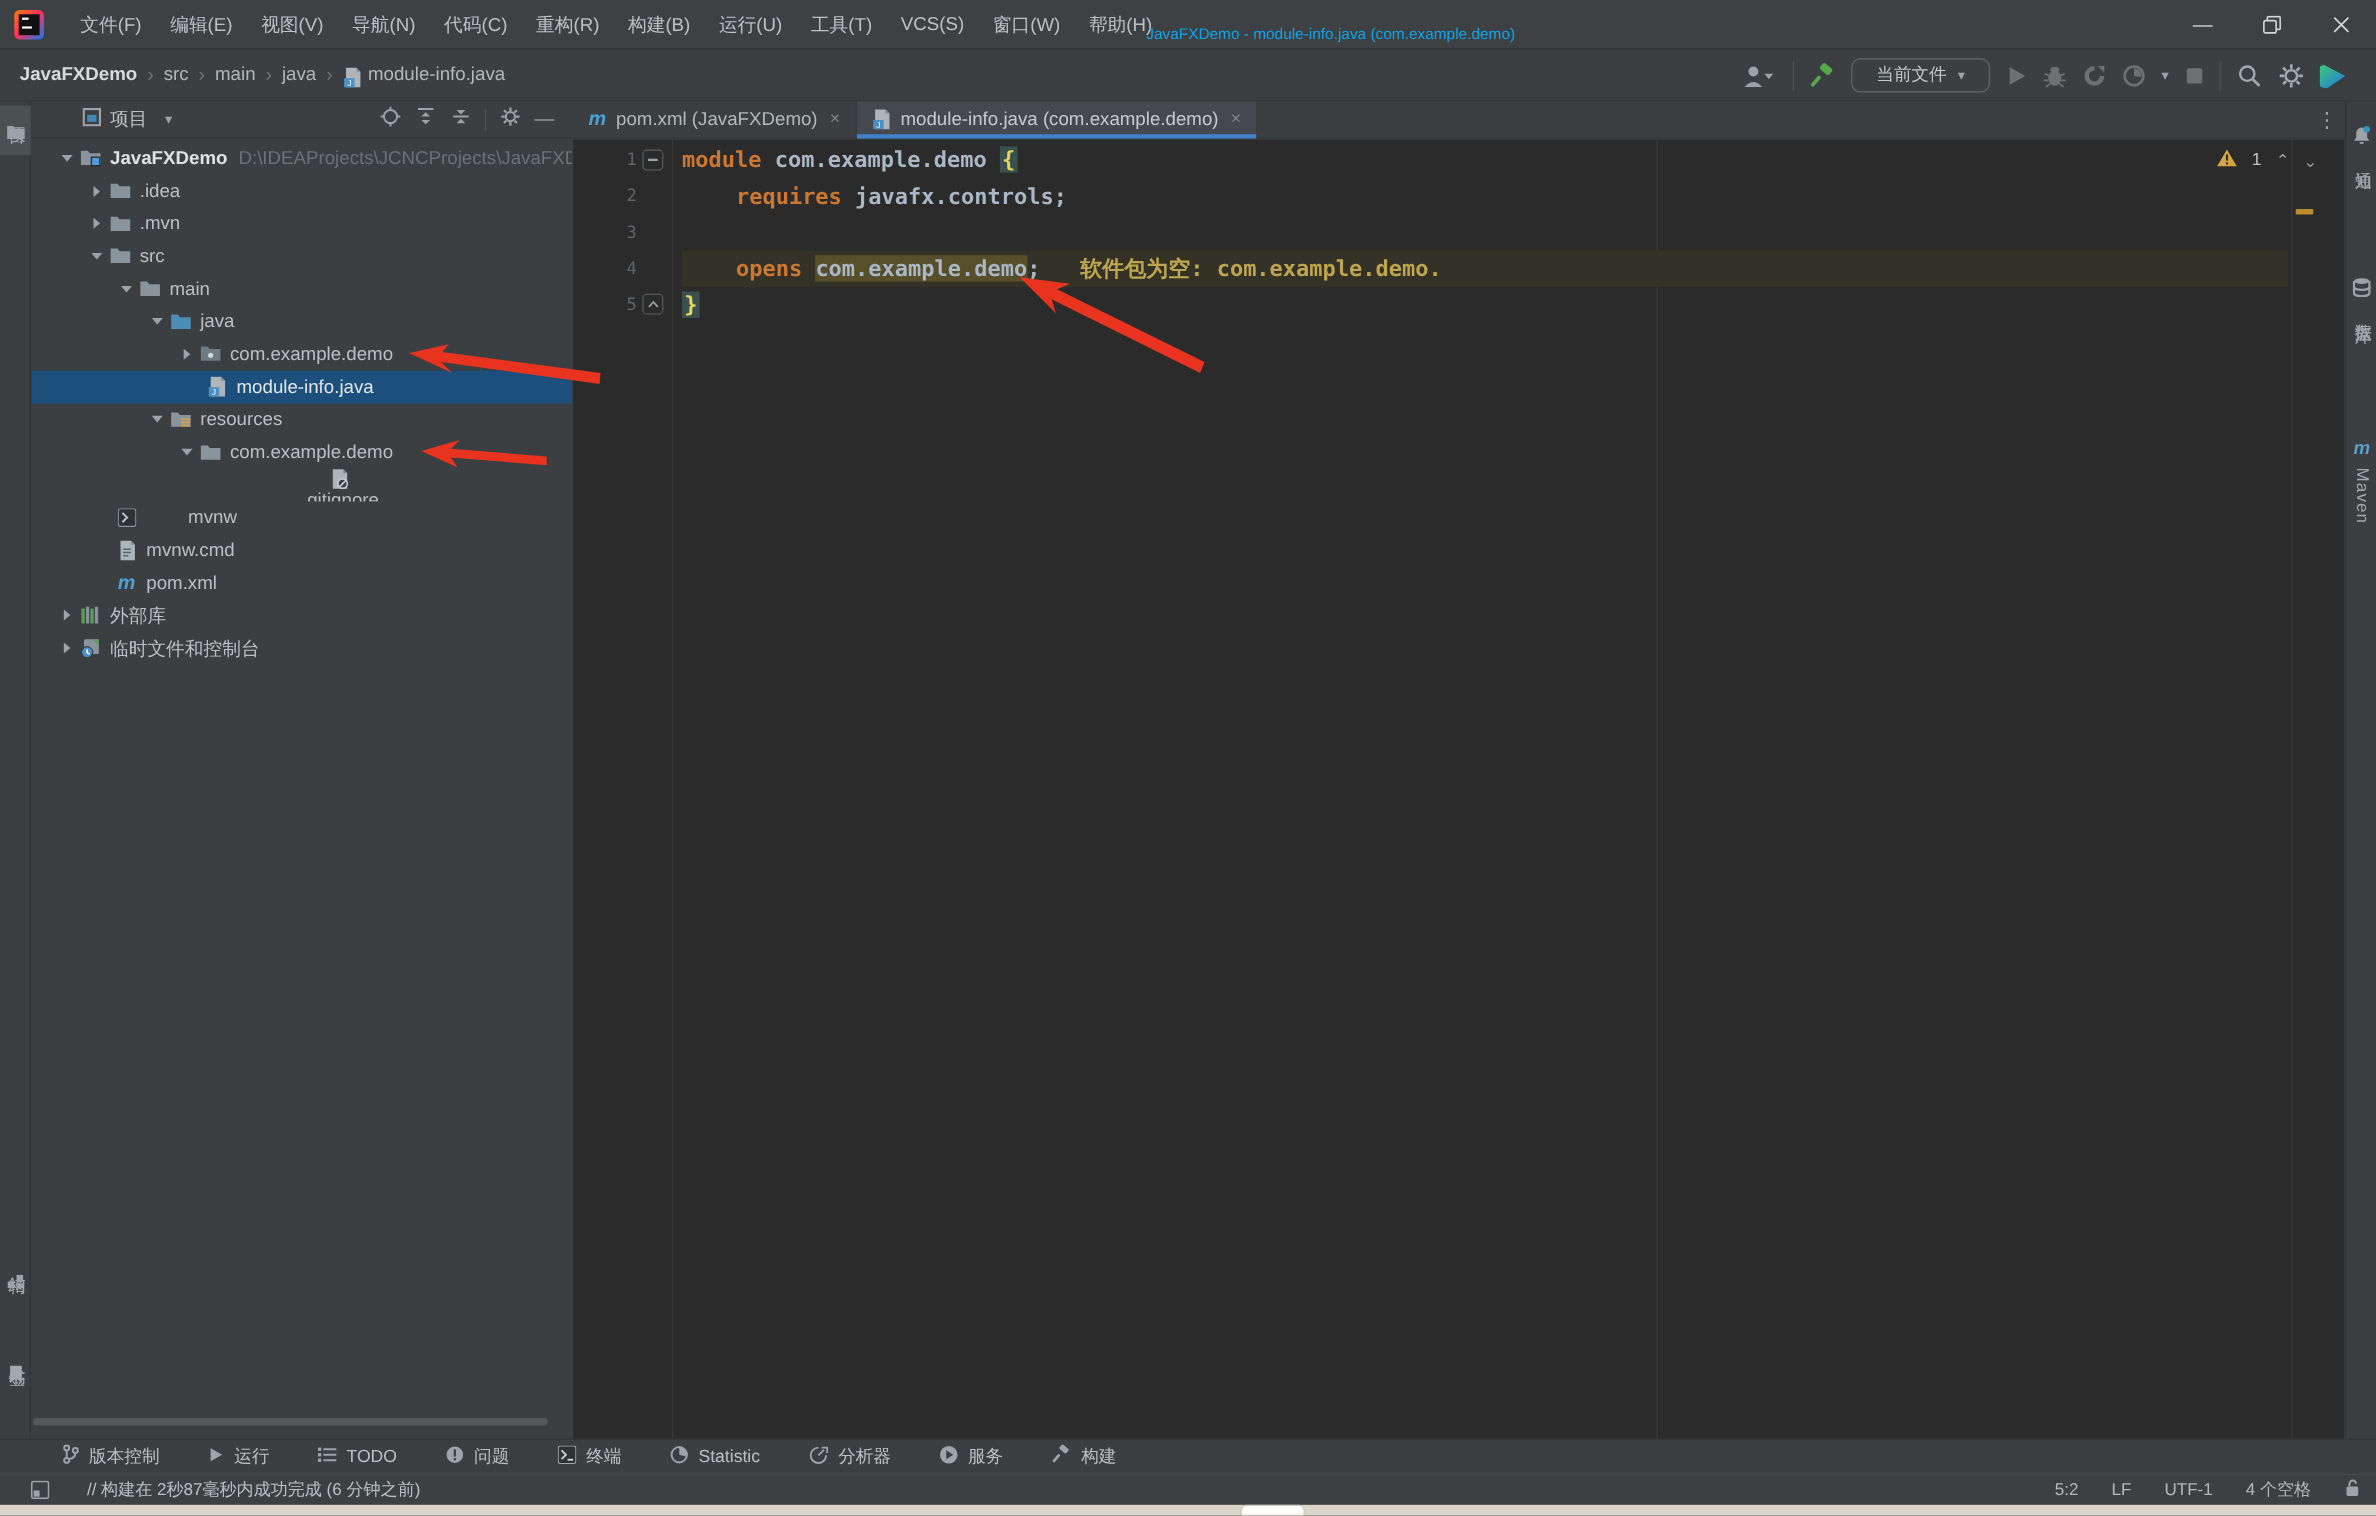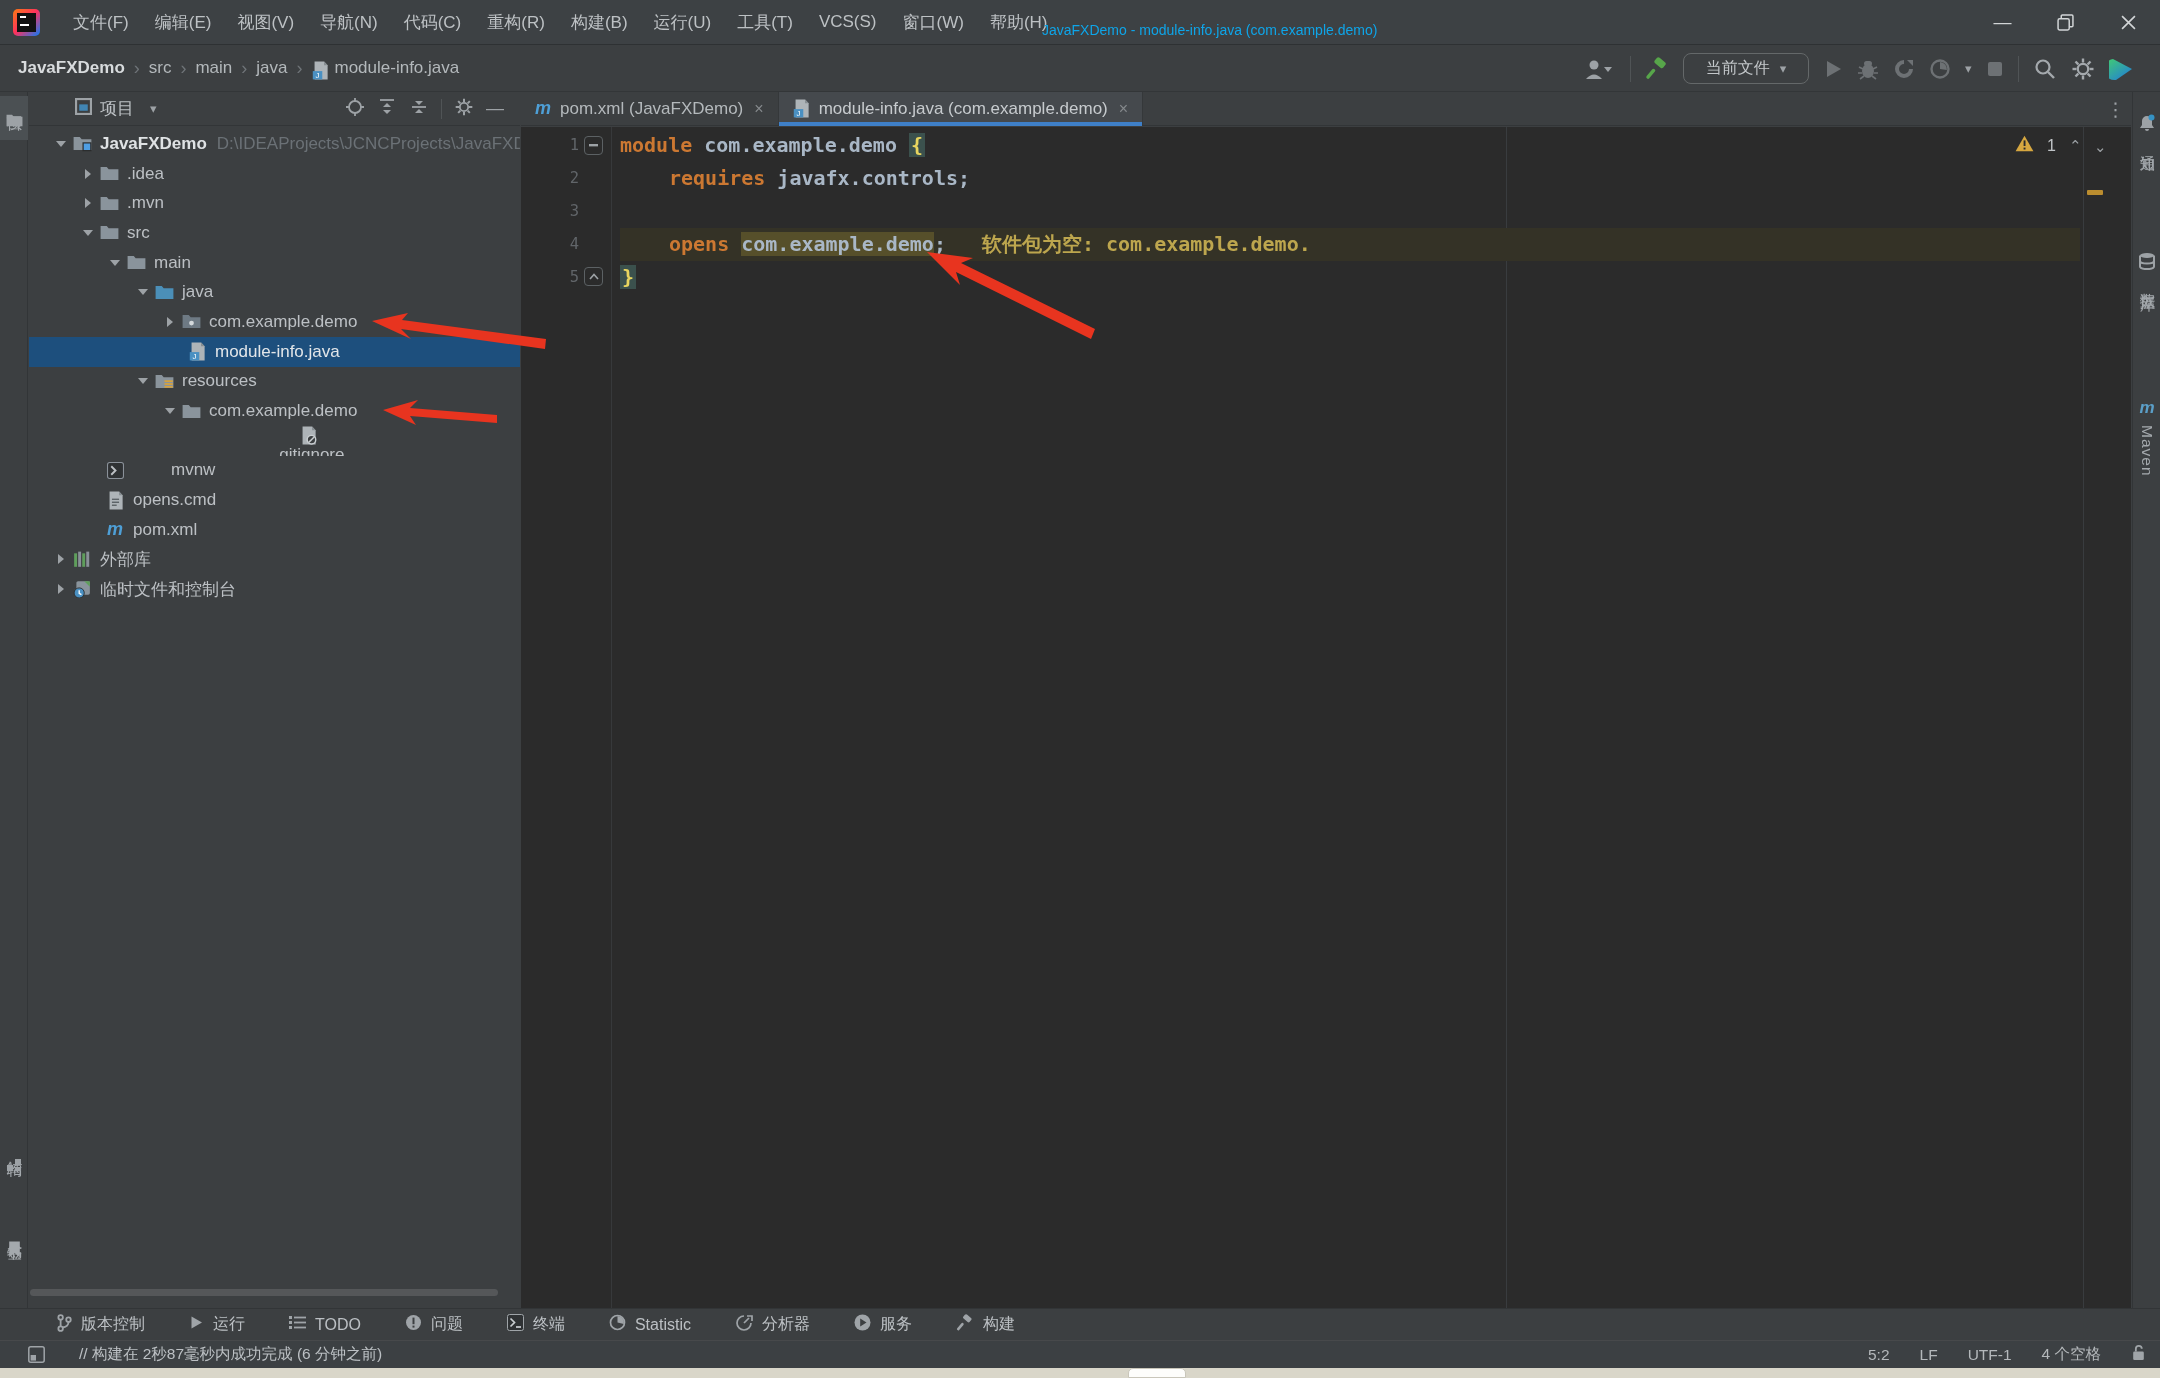--- a/index.html
+++ b/index.html
@@ -516,21 +516,21 @@
             <path d="M2 0.5 h8 l3 3 v12 h-11 z" fill="#aeb4b8"></path>
             <path d="M10 0.5 v3 h3 z" fill="#868d91"></path>
             <g stroke="#5d6periode4" stroke-width="1"></g>
             <g stroke="#5d6468" stroke-width="1.2">
               <path d="M4 7 h6"></path>
               <path d="M4 9.5 h6"></path>
               <path d="M4 12 h4"></path>
             </g>
           </svg>
       </span>
-      <span class="tlabel">opens.cmd</span>
+      <span class="tlabel">mvnw.cmd</span>
     </div>
 
     <div class="trow" style="padding-left:70px;">
       <span class="ticon" style="margin-left:6px;color:#4e9fd6;font-weight:bold;font-style:italic;font-size:18px;">m</span>
       <span class="tlabel">pom.xml</span>
     </div>
 
     <div class="trow" style="padding-left:21px;">
       <span class="tchev">
           <span class="chev-r"></span>

